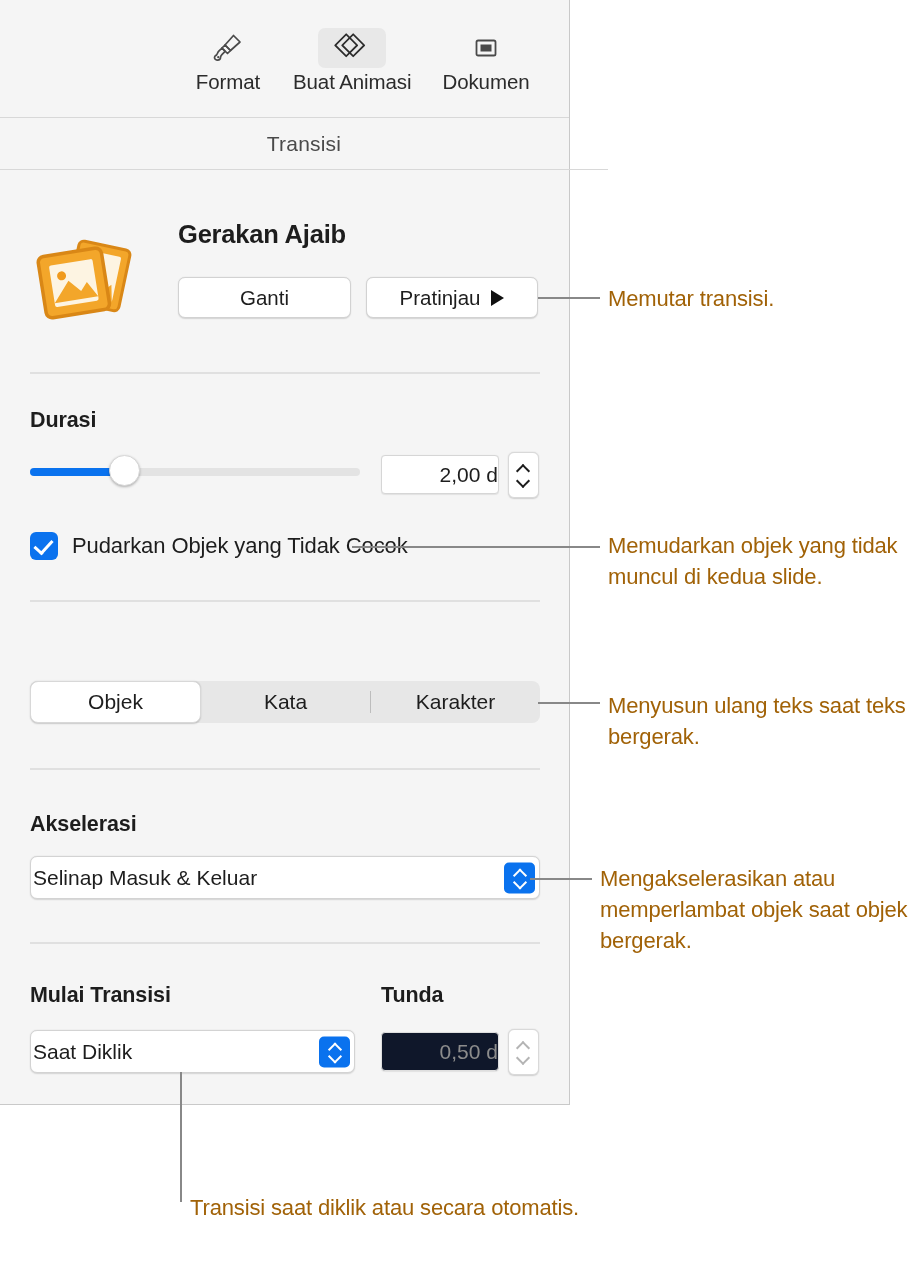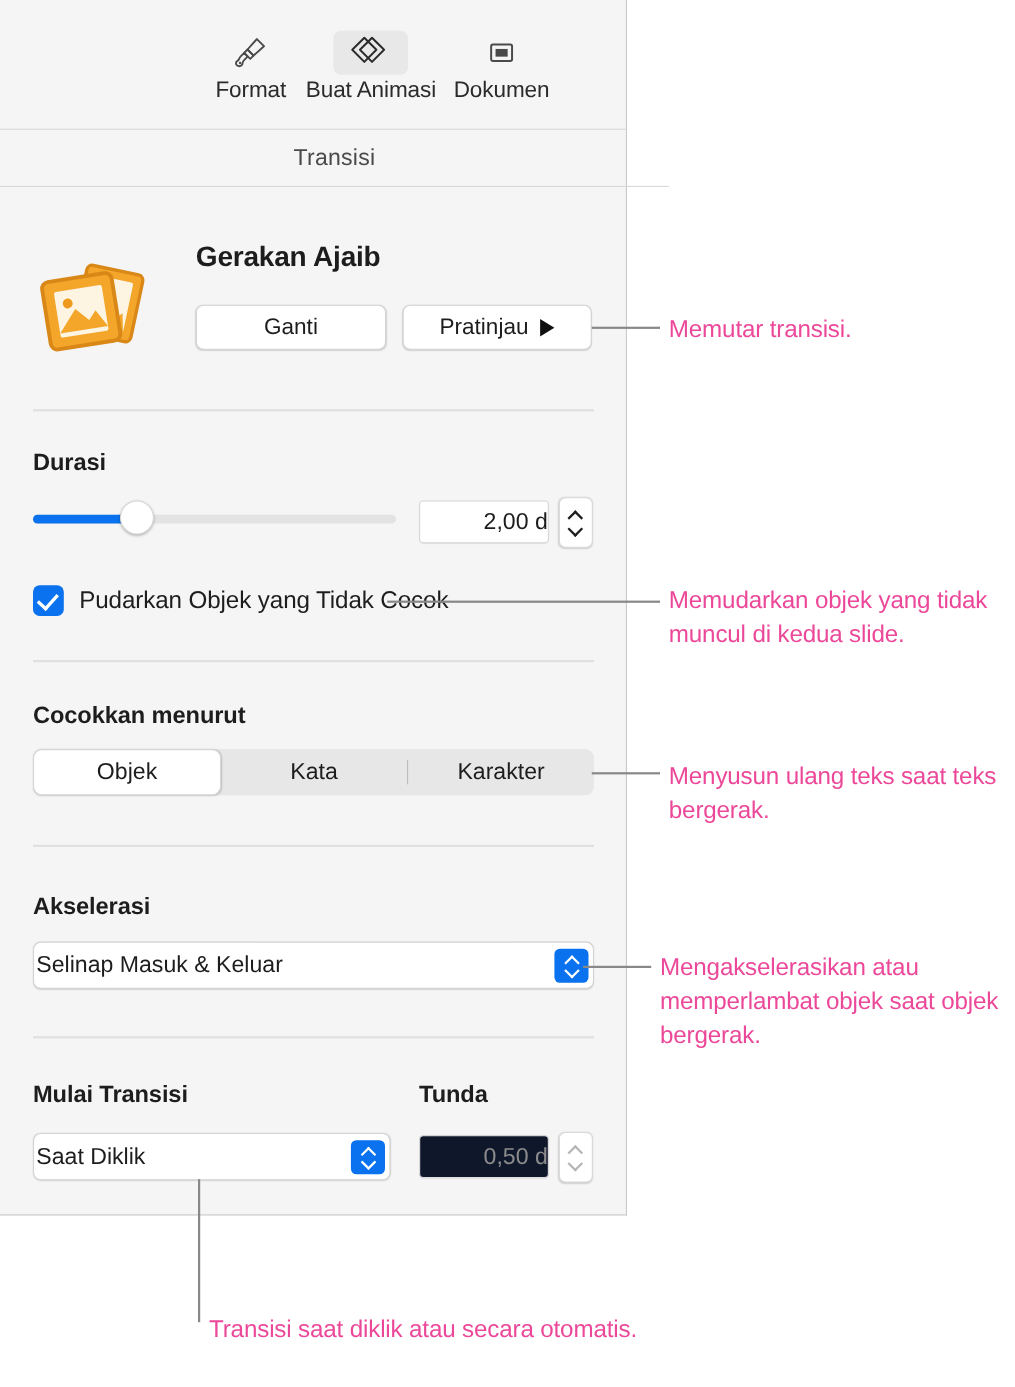--- a/index.html
+++ b/index.html
@@ -37,21 +37,21 @@
     height: 118px;
     border-bottom: 1.5px solid #d8d8d8;
     box-sizing: border-box;
   }
   .tabs {
     position: absolute;
     left: 186px;
     top: 28px;
     display: flex;
     align-items: flex-end;
-    gap: 0px;
+    gap: 15px;
   }
   .tab {
     display: flex;
     flex-direction: column;
     align-items: center;
     padding: 0 8px;
     cursor: default;
   }
   .tab .iconbox {
     width: 68px;
@@ -378,21 +378,21 @@
   .leader {
     position: absolute;
     background: #888888;
   }
   .leader.h { height: 1.6px; }
   .leader.v { width: 1.6px; }
 
   .callout {
     position: absolute;
     font-size: 22px;
-    color: #ec4899;
+    color: #a16207;
     line-height: 31px;
     letter-spacing: -0.15px;
   }
   #co1 { left: 608px; top: 283px; width: 300px; }
   #co2 { left: 608px; top: 530px; width: 290px; }
   #co3 { left: 608px; top: 690px; width: 300px; }
   #co4 { left: 600px; top: 863px; width: 325px; }
   #co5 { left: 190px; top: 1192px; width: 420px; }
 </style>
 </head>
@@ -491,21 +491,20 @@
     <span class="chev down"></span>
   </div>
 
   <div id="chk-row">
     <span class="checkbox"></span>
     <span id="chk-label">Pudarkan Objek yang Tidak Cocok</span>
   </div>
 
   <div class="divider" style="top:600px;"></div>
 
-  <div class="grouplabel" id="lbl-cocokkan">Cocokkan menurut</div>
 
   <div id="segmented">
     <div class="seg selected">Objek</div>
     <div class="seg">Kata</div>
     <div class="segsep"></div>
     <div class="seg">Karakter</div>
   </div>
 
   <div class="divider" style="top:768px;"></div>
 

